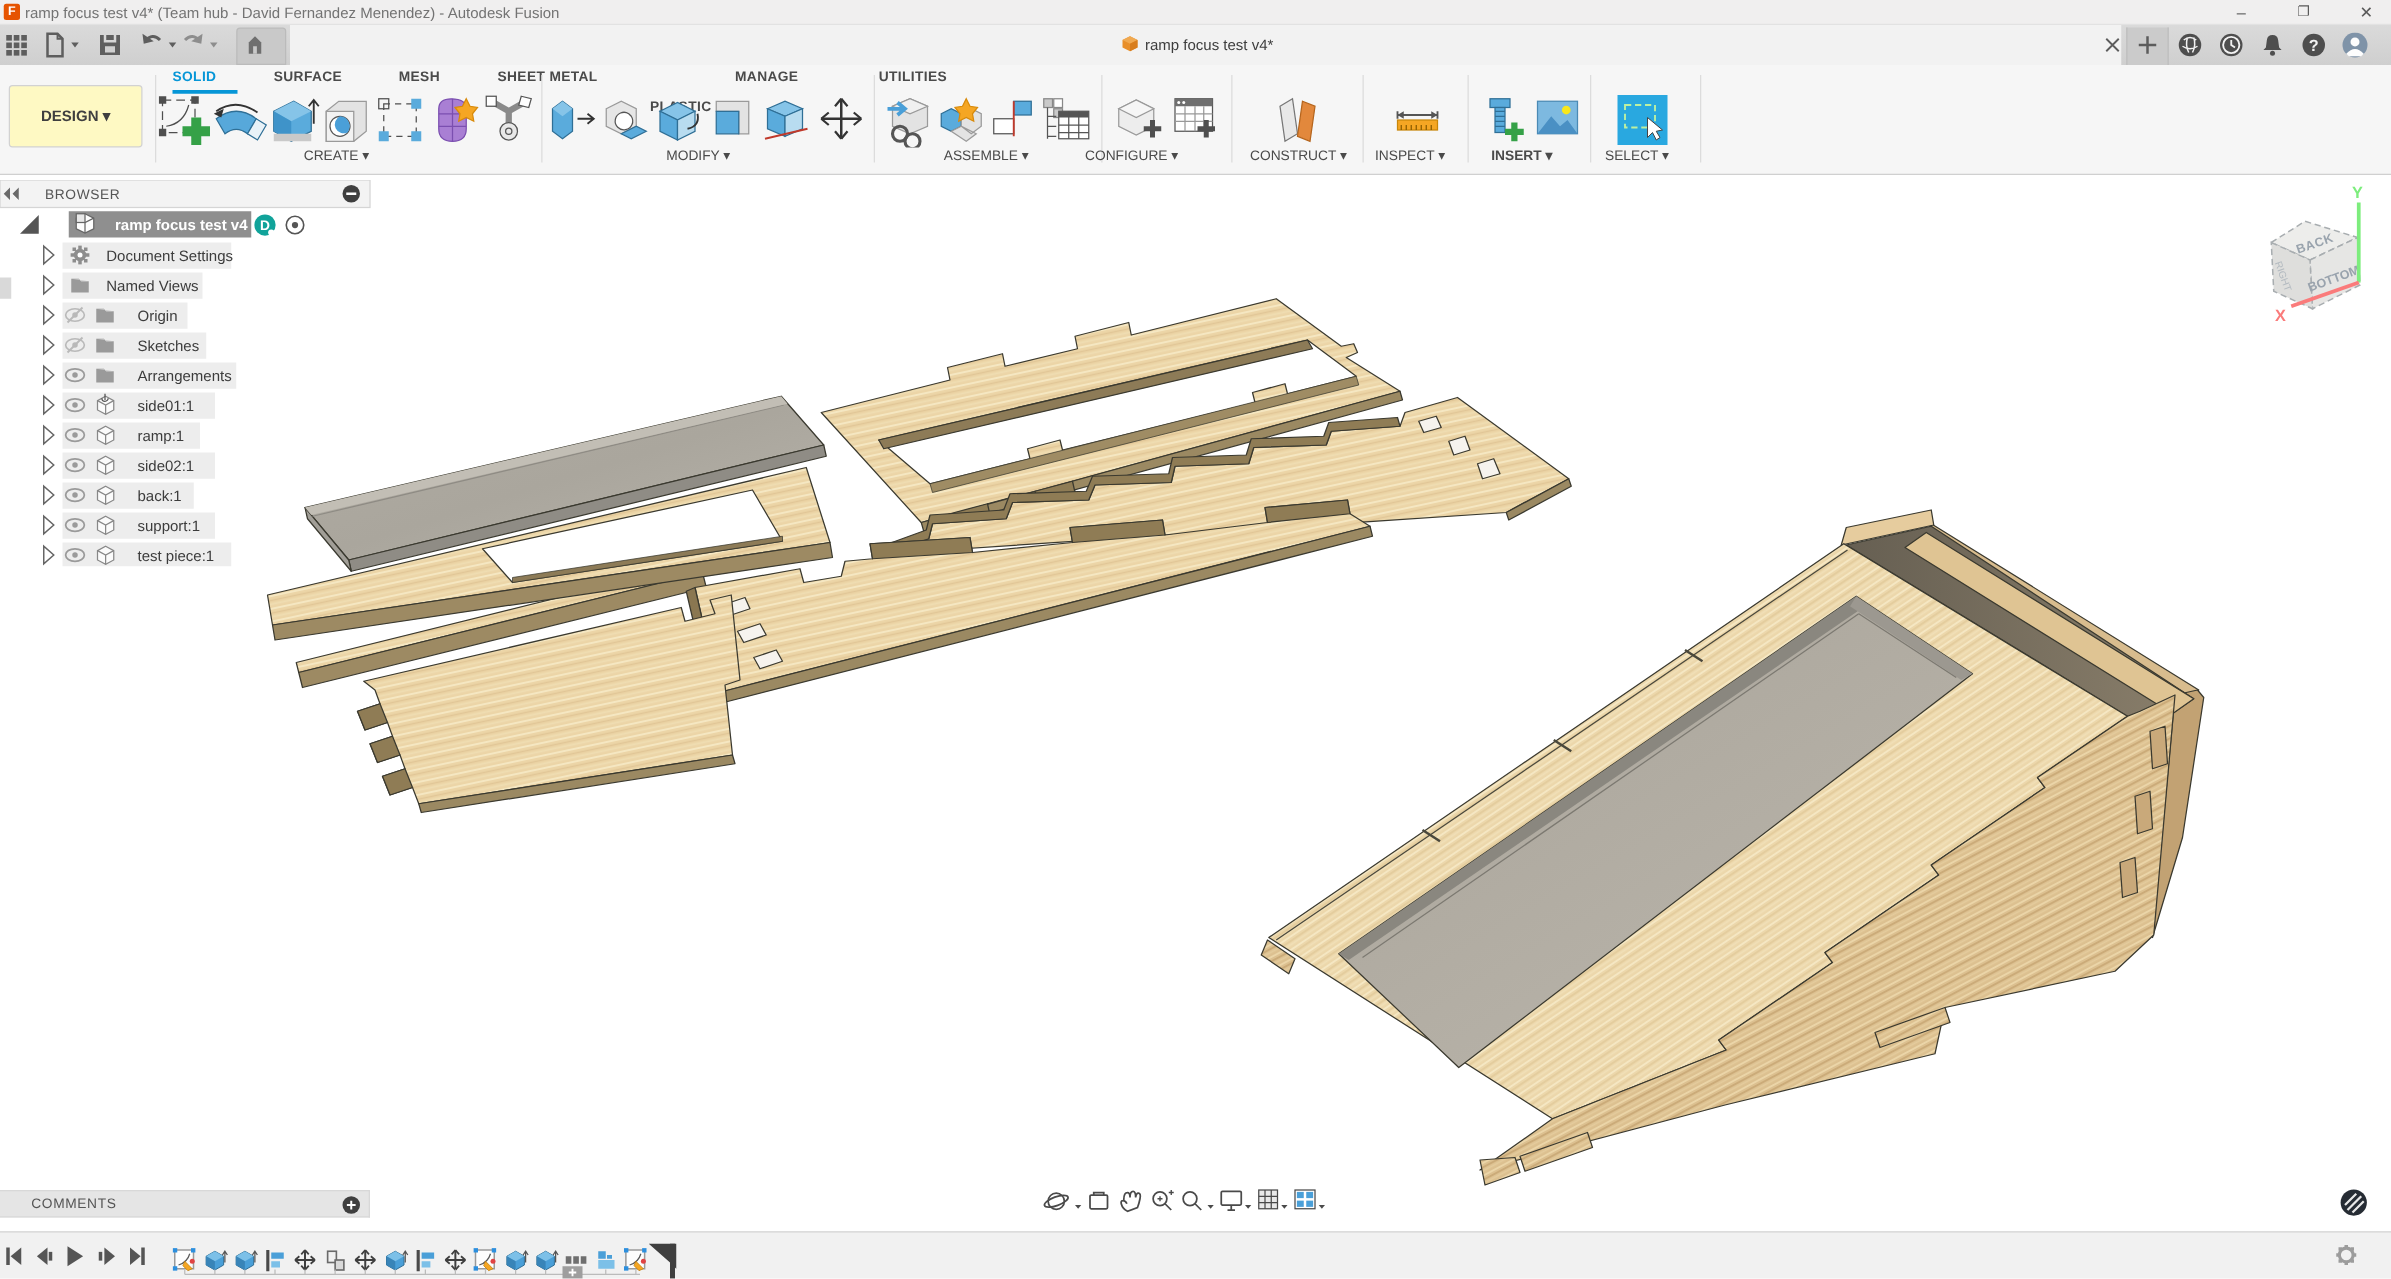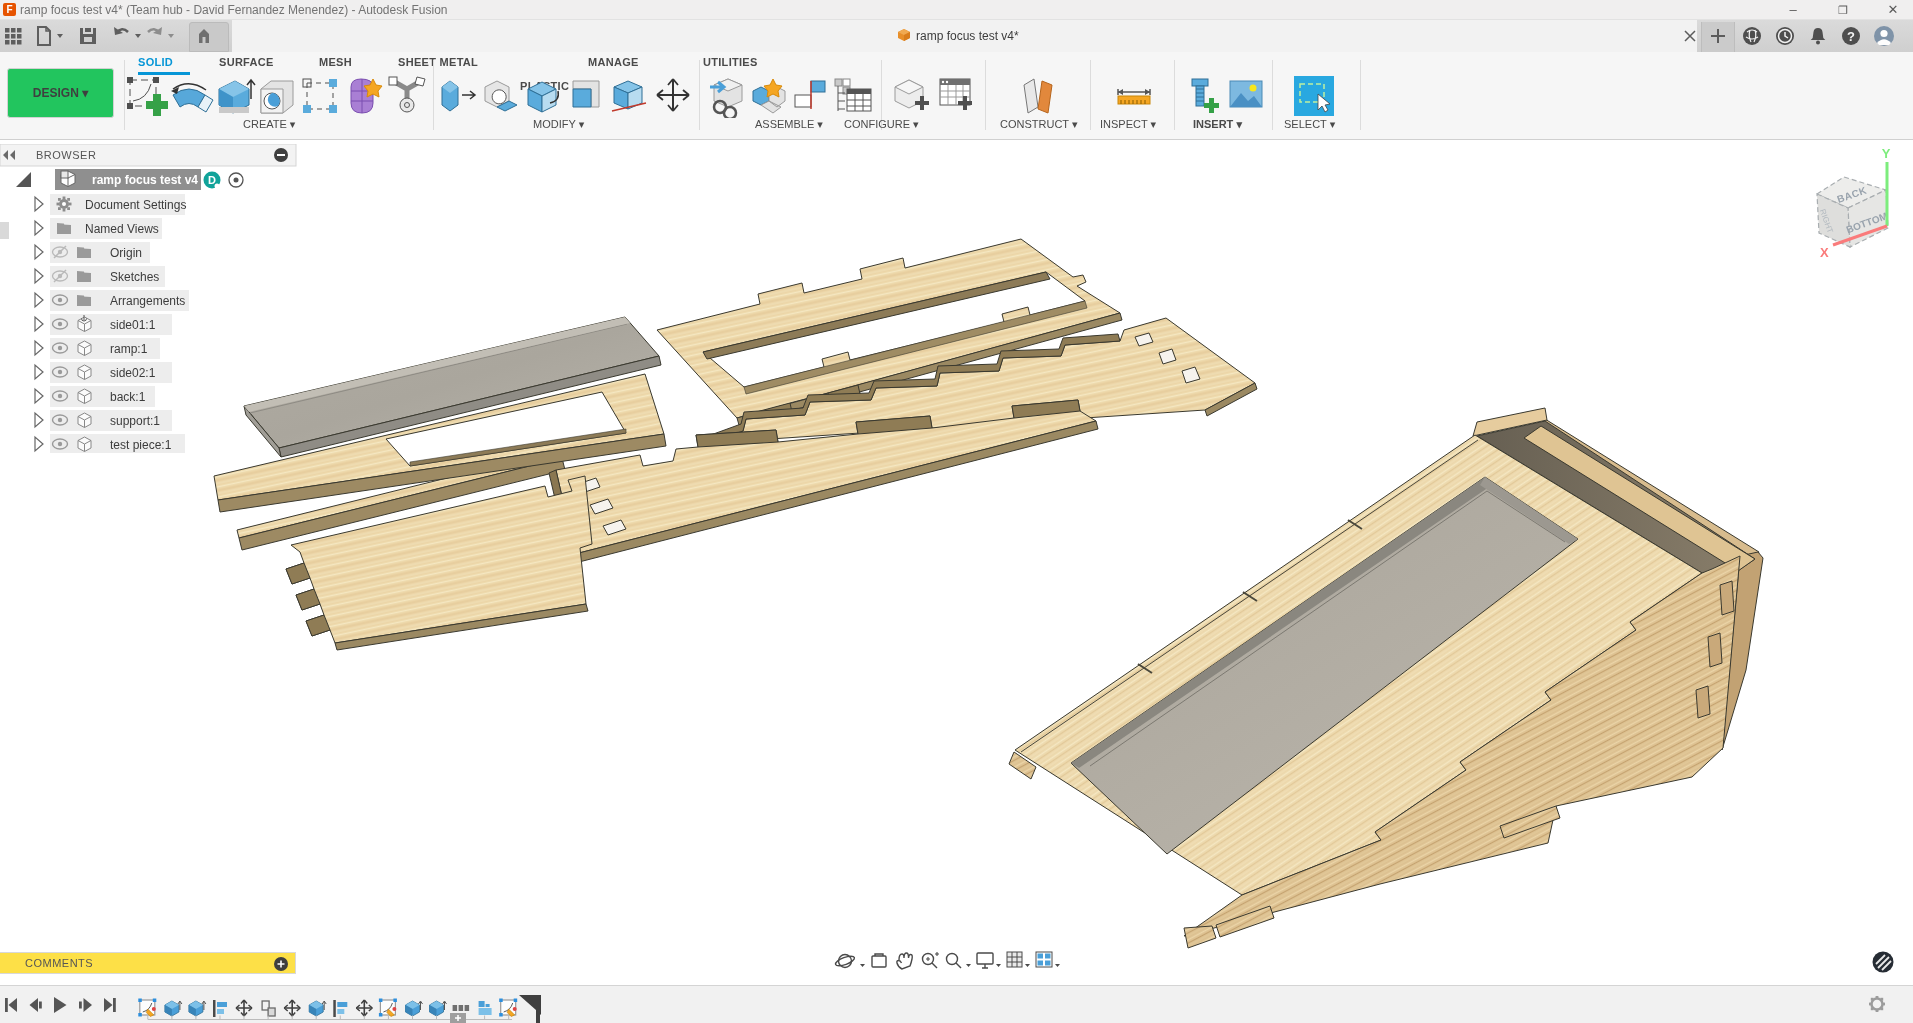--- a/index.html
+++ b/index.html
@@ -12,26 +12,26 @@
 .winbtn{position:absolute;top:2px;width:14px;height:16px;color:#5a5a5a;font-size:13px;text-align:center;line-height:16px;}
 
 #toolbar{left:0;top:20px;width:1913px;height:32px;background:linear-gradient(#dadada,#cfcfcf);}
 #tabarea{position:absolute;left:232px;top:20px;width:1465px;height:32px;background:#f2f2f2;}
 #plusbtn{position:absolute;left:1701px;top:22px;width:34px;height:30px;background:#cbcbcb;border-left:1px solid #bdbdbd;border-right:1px solid #bdbdbd;}
 #homebtn{position:absolute;left:189px;top:22px;width:40px;height:30px;background:#c9c9c9;border:1px solid #bbb;border-radius:3px 3px 0 0;}
 
 #ribbon{left:0;top:52px;width:1913px;height:88px;background:#f6f6f6;border-bottom:1px solid #d0d0d0;}
 .rtab{position:absolute;top:4px;font-size:11px;font-weight:bold;color:#4a4a4a;letter-spacing:.3px;}
 .rtab.on{color:#0696d7;}
-#designbtn{position:absolute;left:7px;top:16px;width:107px;height:50px;background:#22c55e;border:1px solid #d2d2d2;border-radius:3px;font-size:12px;font-weight:bold;color:#3f3f3f;text-align:center;line-height:48px;}
+#designbtn{position:absolute;left:7px;top:16px;width:107px;height:50px;background:#fef9c3;border:1px solid #d2d2d2;border-radius:3px;font-size:12px;font-weight:bold;color:#3f3f3f;text-align:center;line-height:48px;}
 .glabel{position:absolute;top:66px;font-size:11px;color:#4a4a4a;text-align:center;white-space:nowrap;}
 .gdiv{position:absolute;top:8px;width:1px;height:70px;background:#dcdcdc;}
 .ric{position:absolute;top:24px;}
 
-#comments{left:0;top:952px;width:296px;height:22px;background:#fde047;border:1px solid #d8d8d8;border-left:none;font-size:11px;color:#555;}
+#comments{left:0;top:952px;width:296px;height:22px;background:#e5e5e5;border:1px solid #d8d8d8;border-left:none;font-size:11px;color:#555;}
 #botbar{left:0;top:985px;width:1913px;height:38px;background:#f1f1f1;border-top:1px solid #d4d4d4;}
 #vptools{left:833px;top:948px;width:248px;height:26px;}
 </style>
 </head>
 <body>
 
 <div class="abs" id="titlebar">
  <div id="flogo">F</div>
  <div class="tt">ramp focus test v4* (Team hub - David Fernandez Menendez) - Autodesk Fusion</div>
  <div class="winbtn" style="left:1786px;">–</div>
@@ -127,21 +127,21 @@
     <div class="gdiv" style="left:699px;"></div>
     <div class="gdiv" style="left:881px;"></div>
     <div class="gdiv" style="left:985px;"></div>
     <div class="gdiv" style="left:1090px;"></div>
     <div class="gdiv" style="left:1174px;"></div>
     <div class="gdiv" style="left:1272px;"></div>
     <div class="gdiv" style="left:1360px;"></div>
  <div class="glabel" style="left:243px;">CREATE ▾</div>
  <div class="glabel" style="left:533px;">MODIFY ▾</div>
  <div class="glabel" style="left:755px;">ASSEMBLE ▾</div>
- <div class="glabel" style="left:844px;text-align:center;">CONFIGURE ▾</div>
+ <div class="glabel" style="left:868px;text-align:center;">CONFIGURE ▾</div>
  <div class="glabel" style="left:1000px;">CONSTRUCT ▾</div>
  <div class="glabel" style="left:1100px;">INSPECT ▾</div>
  <div class="glabel" style="left:1193px;font-weight:bold;">INSERT ▾</div>
  <div class="glabel" style="left:1284px;">SELECT ▾</div>
  <svg class="ric" style="left:127px;" width="1220" height="42">
   <g transform="translate(0,1)">
    <g stroke="#4f4f4f" fill="none">
           <rect x="3" y="3" width="26" height="26" stroke-dasharray="7 4"></rect>
           <path d="M6 24 Q20 22 24 7"></path>
         </g>

